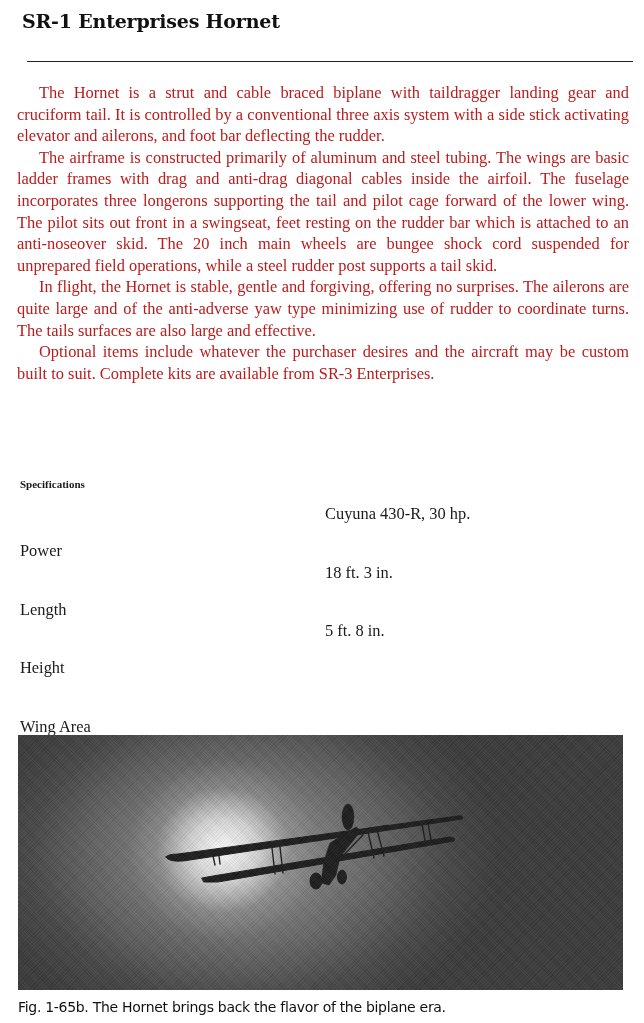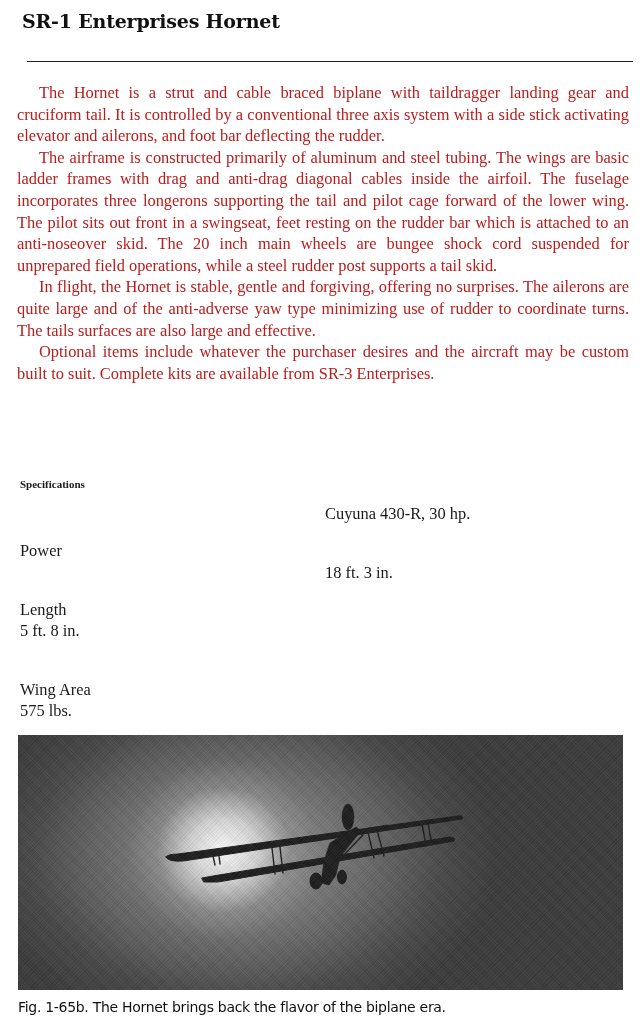--- a/index.html
+++ b/index.html
@@ -127,20 +127,21 @@
   <div class="specs-heading">Specifications</div>
   <div class="spec-row">
     <span class="spec-label">Power</span>
     <span class="spec-value">Cuyuna 430-R, 30 hp.</span>
   </div>
   <div class="spec-row">
     <span class="spec-label">Length</span>
     <span class="spec-value">18 ft. 3 in.</span>
   </div>
   <div class="spec-row">
+    <span class="spec-label">Height</span>
     <span class="spec-value">5 ft. 8 in.</span>
   </div>
   <div class="spec-row">
     <span class="spec-label">Wing Area</span>
   </div>
   <div class="spec-row">
     <span class="spec-value">575 lbs.</span>
   </div>
   <div class="spec-row">
     <span class="spec-label">Empty Hornet</span>

